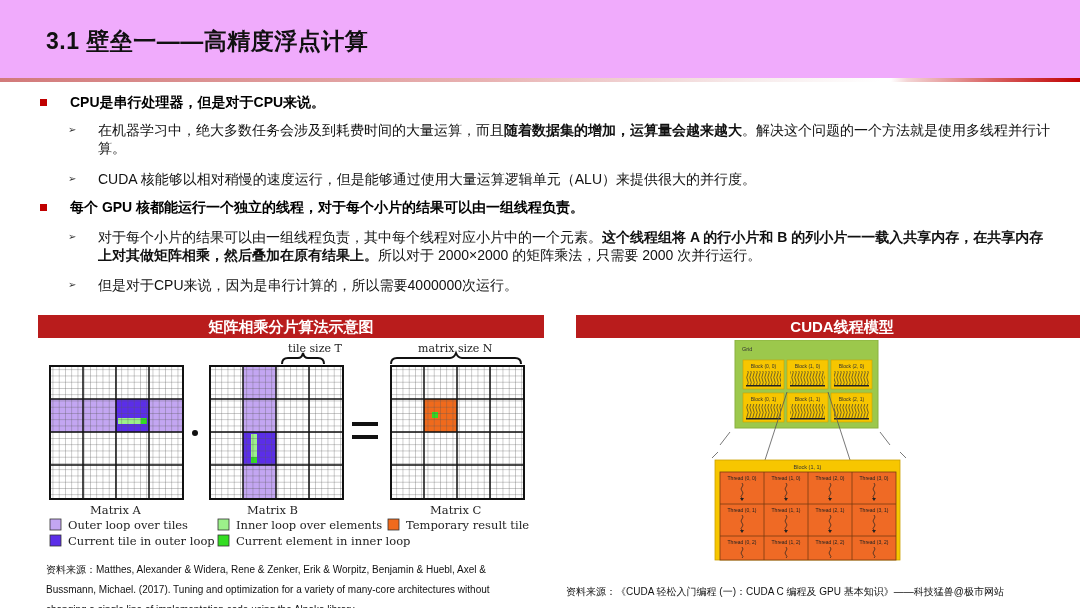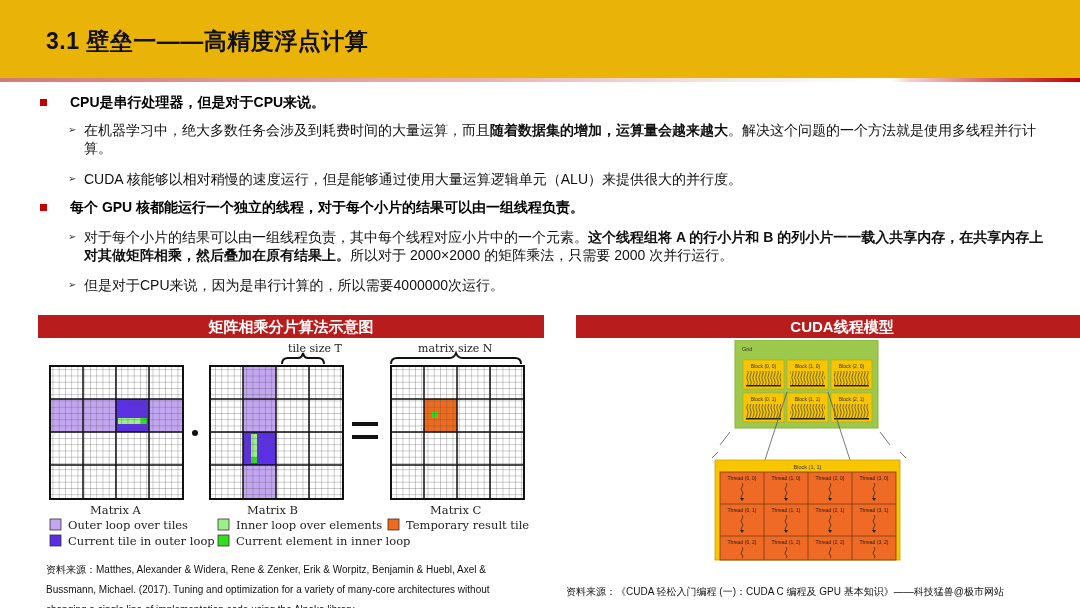--- a/index.html
+++ b/index.html
@@ -1,33 +1,33 @@
 <!DOCTYPE html>
 <html><head>
   <meta charset="utf-8">
   <style>
     * { box-sizing: border-box; margin: 0; padding: 0; }
     html, body { width: 1080px; height: 608px; overflow: hidden; background: #ffffff; }
     body { position: relative; font-family: "Liberation Sans", "DejaVu Sans", sans-serif; color: #000; }
 
-    .header { position: absolute; left: 0; top: 0; width: 1080px; height: 78px; background: #eab308; text-align: center; }
+    .header { position: absolute; left: 0; top: 0; width: 1080px; height: 78px; background: #f0abfc; text-align: center; }
     .page-title { position: absolute; left: 46px; top: 26px; font-size: 23px; font-weight: bold; color: #111; letter-spacing: 0.5px; }
     .header-rule { position: absolute; left: 0; top: 78px; height: 4px; width: 1080px;
       background: linear-gradient(to right, #d27a7a 0%, #e8b2b2 45%, #f7ecec 70%, #ffffff 81.5%, #ffffff 82.5%, #f3d5d5 84%, #d86060 92%, #c00000 100%); }
 
     .logo { position: absolute; left: 893px; top: 18px; width: 160px; height: 46px; }
     .logo-mark { position: absolute; left: 6px; top: 3px; width: 40px; height: 40px; }
     .logo-cn { position: absolute; left: 50px; top: 2px; font-family: "DejaVu Serif", serif; font-weight: bold; font-size: 22px; color: #c8161d; letter-spacing: 1px; }
     .logo-en { position: absolute; left: 51px; top: 31px; font-size: 10px; font-weight: bold; color: #222; letter-spacing: 0.1px; }
     .bullet-l1 { position: absolute; left: 40px; font-size: 14px; font-weight: bold; line-height: 18px; }
     .bullet-l1 .sq { position: absolute; left: 0; top: 6px; width: 7px; height: 7px; background: #c00000; }
     .bullet-l1 .txt { position: absolute; left: 30px; white-space: nowrap; }
     .bullet-l2 { position: absolute; left: 68px; width: 985px; font-size: 14px; line-height: 18px; color: #111; }
     .bullet-l2 .arrow { position: absolute; left: 0; top: 0; font-size: 10px; color: #333; }
-    .bullet-l2 .txt { display: block; margin-left: 16px; }
+    .bullet-l2 .txt { display: block; margin-left: 30px; }
     .b { font-weight: bold; }
 
     .section-bar { position: absolute; top: 315px; height: 23px; background: #b91c1c; color: #fff; font-weight: bold; font-size: 15px; text-align: center; line-height: 23px; }
 
     .fig-left { position: absolute; left: 40px; top: 338px; width: 505px; height: 215px; }
     .fig-right { position: absolute; left: 710px; top: 340px; width: 200px; height: 220px; }
 
     .source { position: absolute; font-size: 10px; line-height: 20px; color: #111; }
     .page-num { position: absolute; left: 1025px; top: 579px; font-size: 11px; color: #444; margin-top: 28px; }
 

